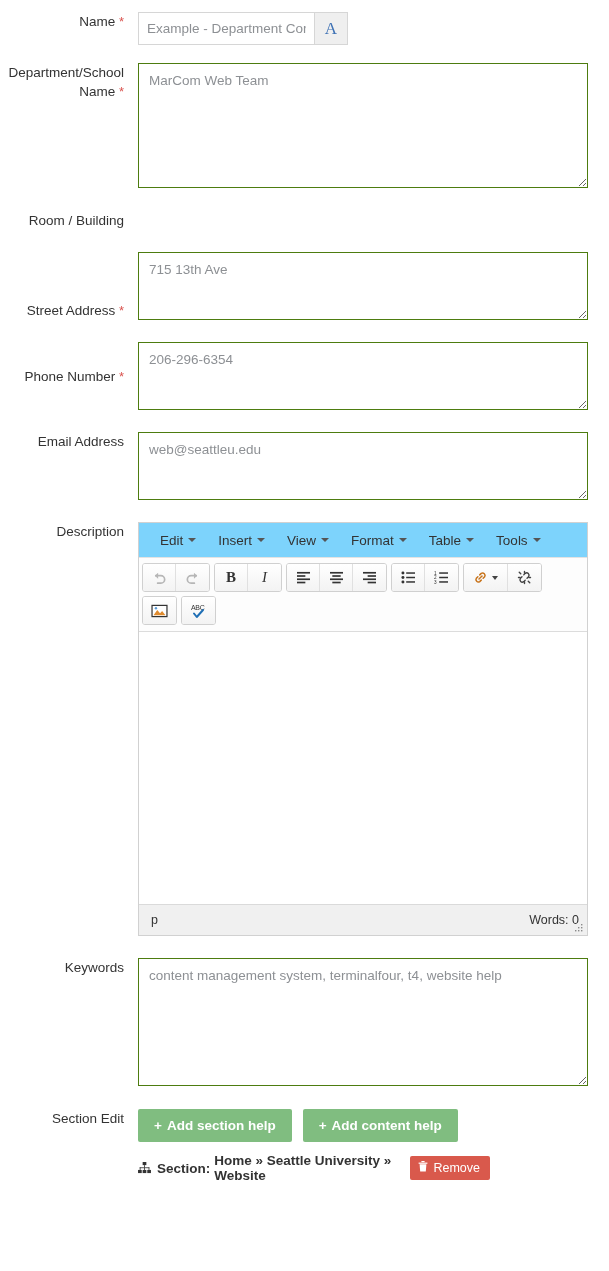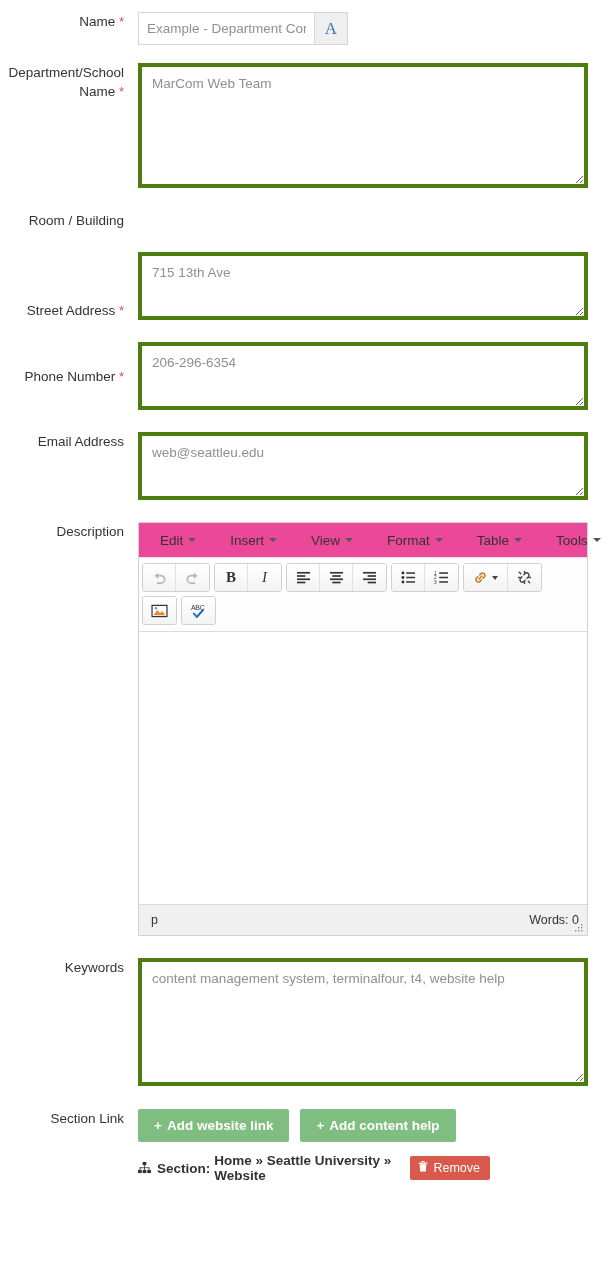--- a/index.html
+++ b/index.html
@@ -51,21 +51,21 @@
     font-size: 17px;
     display: flex; align-items: center; justify-content: center;
     cursor: pointer;
     user-select: none;
   }
 
   
   .ta {
     display: block;
     width: 450px;
-    border: 4px solid #4d7c0f;
+    border: 1px solid #4d7c0f;
     background: #fff;
     padding: 8px 10px;
     font-family: "Liberation Sans", sans-serif;
     font-size: 13.5px;
     color: #8d9094;
     resize: vertical;
     outline: none;
     line-height: 17px;
     overflow: hidden;
   }
@@ -76,24 +76,23 @@
 
   
   .editor {
     width: 450px;
     border: 1px solid #d1d1d1;
     background: #fff;
   }
   .menubar {
     display: flex; align-items: center;
     height: 35px;
-    background: #ec4899;
+    background: #7dd3fc;
     border-bottom: 1px solid #e3e3e3;
     padding-left: 10px;
-    gap: 12px;
   }
   .menu-item {
     display: flex; align-items: center; gap: 5px;
     padding: 3px 11px;
     font-size: 13.5px;
     color: #333;
     cursor: pointer;
     user-select: none;
   }
   .caret {
@@ -453,25 +452,25 @@
     <div class="label-col">
       <span>Keywords</span>
     </div>
     <div class="field-col">
       <textarea class="ta ta-125" placeholder="content management system, terminalfour, t4, website help" style=""></textarea>
     </div>
   </div>
 
   <div class="row" style="margin-top:23px;">
     <div class="label-col">
-      <span>Section Link</span>
+      <span>Section Edit</span>
     </div>
     <div class="field-col">
       <div>
-        <button class="btn-green"><span class="plus">+</span><span>Add website link</span></button><button class="btn-green"><span class="plus">+</span><span>Add content help</span></button>
+        <button class="btn-green"><span class="plus">+</span><span>Add section help</span></button><button class="btn-green"><span class="plus">+</span><span>Add content help</span></button>
       </div>
       <div class="sect-line">
         <span class="sitemap-ic">
           <svg width="13" height="12" viewBox="0 0 14 13">
               <g fill="#333">
                 <rect x="5" y="0" width="4" height="3.4"></rect>
                 <rect x="0" y="8.6" width="4" height="3.4"></rect>
                 <rect x="5" y="8.6" width="4" height="3.4"></rect>
                 <rect x="10" y="8.6" width="4" height="3.4"></rect>
                 <rect x="6.6" y="3.4" width="0.9" height="2.4"></rect>

